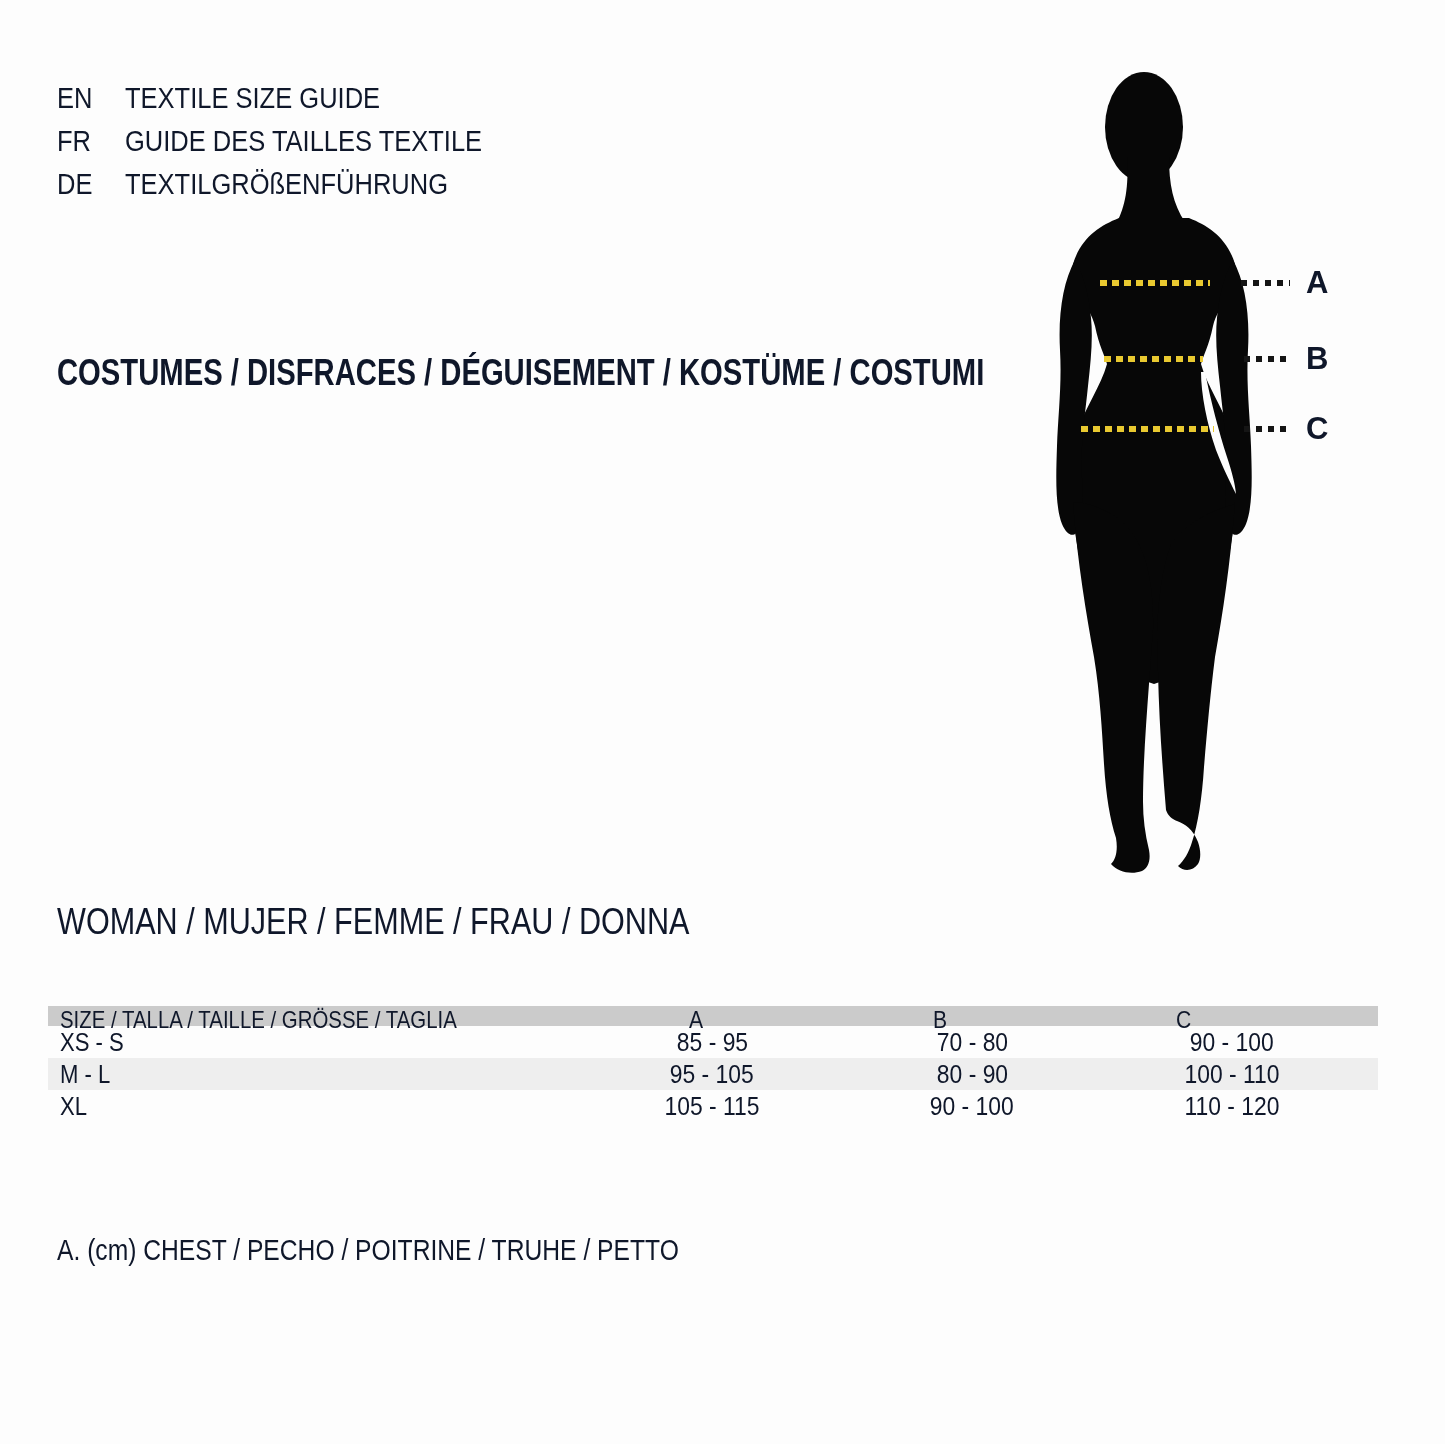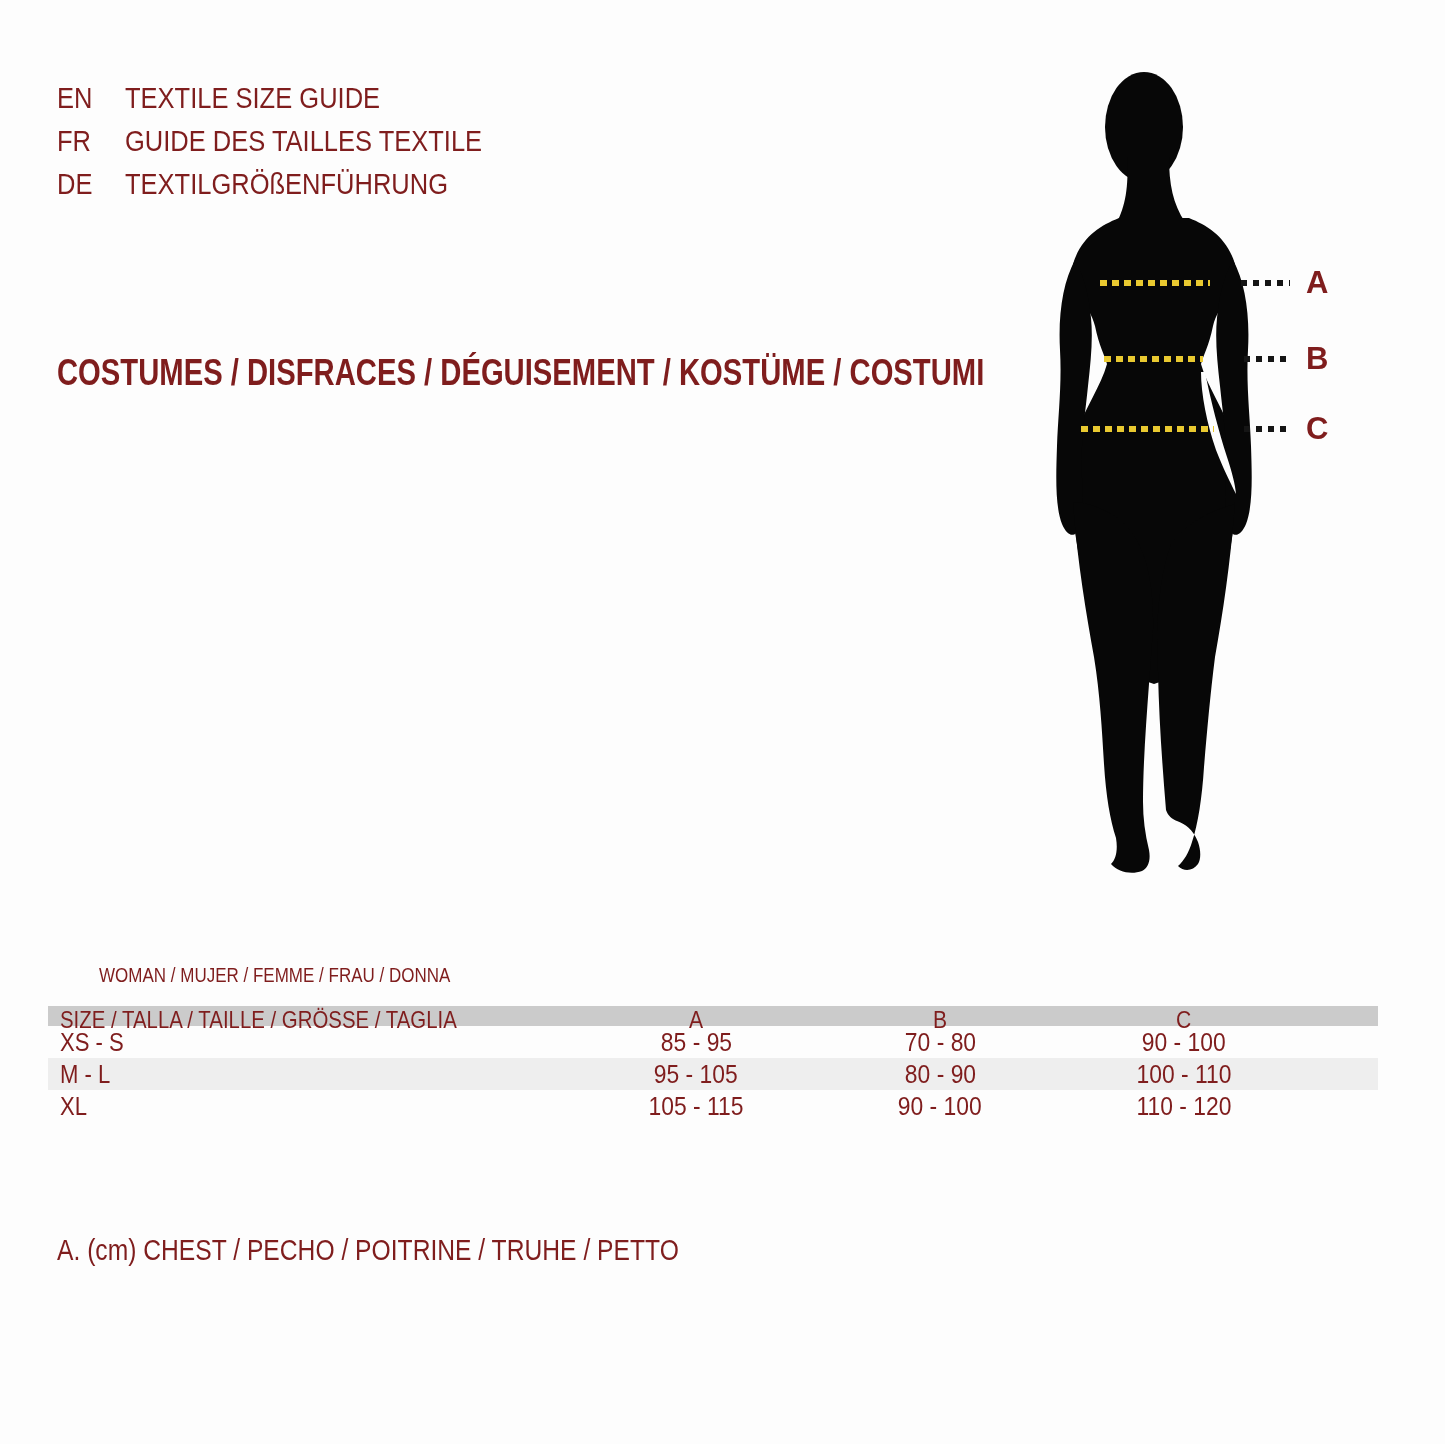--- a/index.html
+++ b/index.html
@@ -1,20 +1,20 @@
 <!DOCTYPE html>
 <html><head>
 <meta charset="utf-8">
 <style>
   html,body { margin:0; padding:0; background:#ffffff; }
   .canvas {
     position:relative; width:1445px; height:1444px;
     background:#fdfdfd; overflow:hidden;
     font-family:"Liberation Sans", sans-serif;
-    color:#7f1d1d;
+    color:#0f172a;
     -webkit-font-smoothing:antialiased;
   }
   
   .cond  { display:inline-block; transform:scaleX(0.85); transform-origin:0 50%; white-space:nowrap; }
   .condc { display:inline-block; transform:scaleX(0.88); transform-origin:50% 50%; white-space:nowrap; }
 
   
   .langs { position:absolute; left:57px; top:76px; font-size:30px; }
   .lang-row { display:flex; height:43px; align-items:center; }
   .lang-code { width:68px; flex:0 0 68px; }
@@ -27,27 +27,27 @@
   .figure-wrap { position:absolute; left:1055px; top:72px; width:200px; height:808px; }
   .figure-wrap svg { display:block; width:100%; height:100%; }
 
   .dash-yellow { position:absolute; height:6px;
     background:repeating-linear-gradient(90deg,#e9c930 0 7px,rgba(0,0,0,0) 7px 12px); }
   .dash-black { position:absolute; height:6px;
     background:repeating-linear-gradient(90deg,#151515 0 6px,rgba(0,0,0,0) 6px 12px); }
   .marker-letter { position:absolute; font-size:31px; font-weight:bold; line-height:38px; }
 
   
-  .section-title { position:absolute; left:57px; top:964px; font-size:20px;margin-left:42px; }
+  .section-title { position:absolute; left:57px; top:901px; font-size:36px; }
 
   
   .size-table { position:absolute; left:48px; top:1006px; width:1330px; }
   .trow { display:grid; grid-template-columns:526px 244px 244px 244px 1fr; align-items:center; }
   .trow.head { height:20px; background:#cbcbcb; font-size:24px; }
-  .trow.body { height:32px; font-size:26px; }
+  .trow.body { height:32px; font-size:26px;gap:16px; }
   .trow.stripe { background:#eeeeee; }
   .cell-size { text-align:left; padding-left:12px; }
   .cell-num  { text-align:center; }
 
   
   .legend { position:absolute; left:57px; top:1229px; font-size:29px; }
   .legend-row { height:42px; display:flex; align-items:center; }
 </style>
 </head>
 <body>

